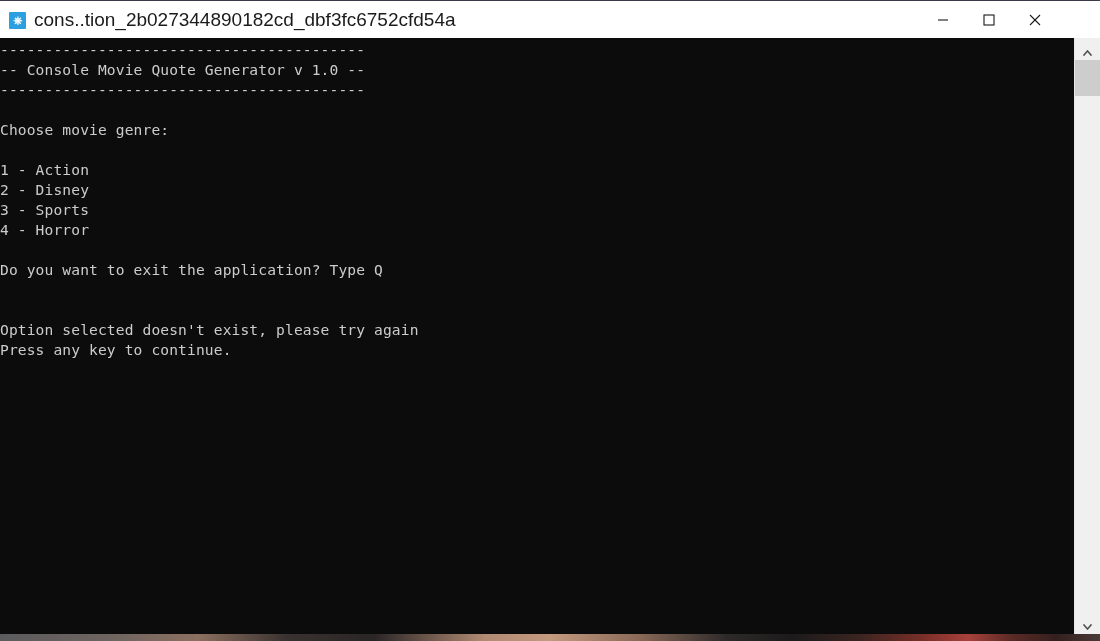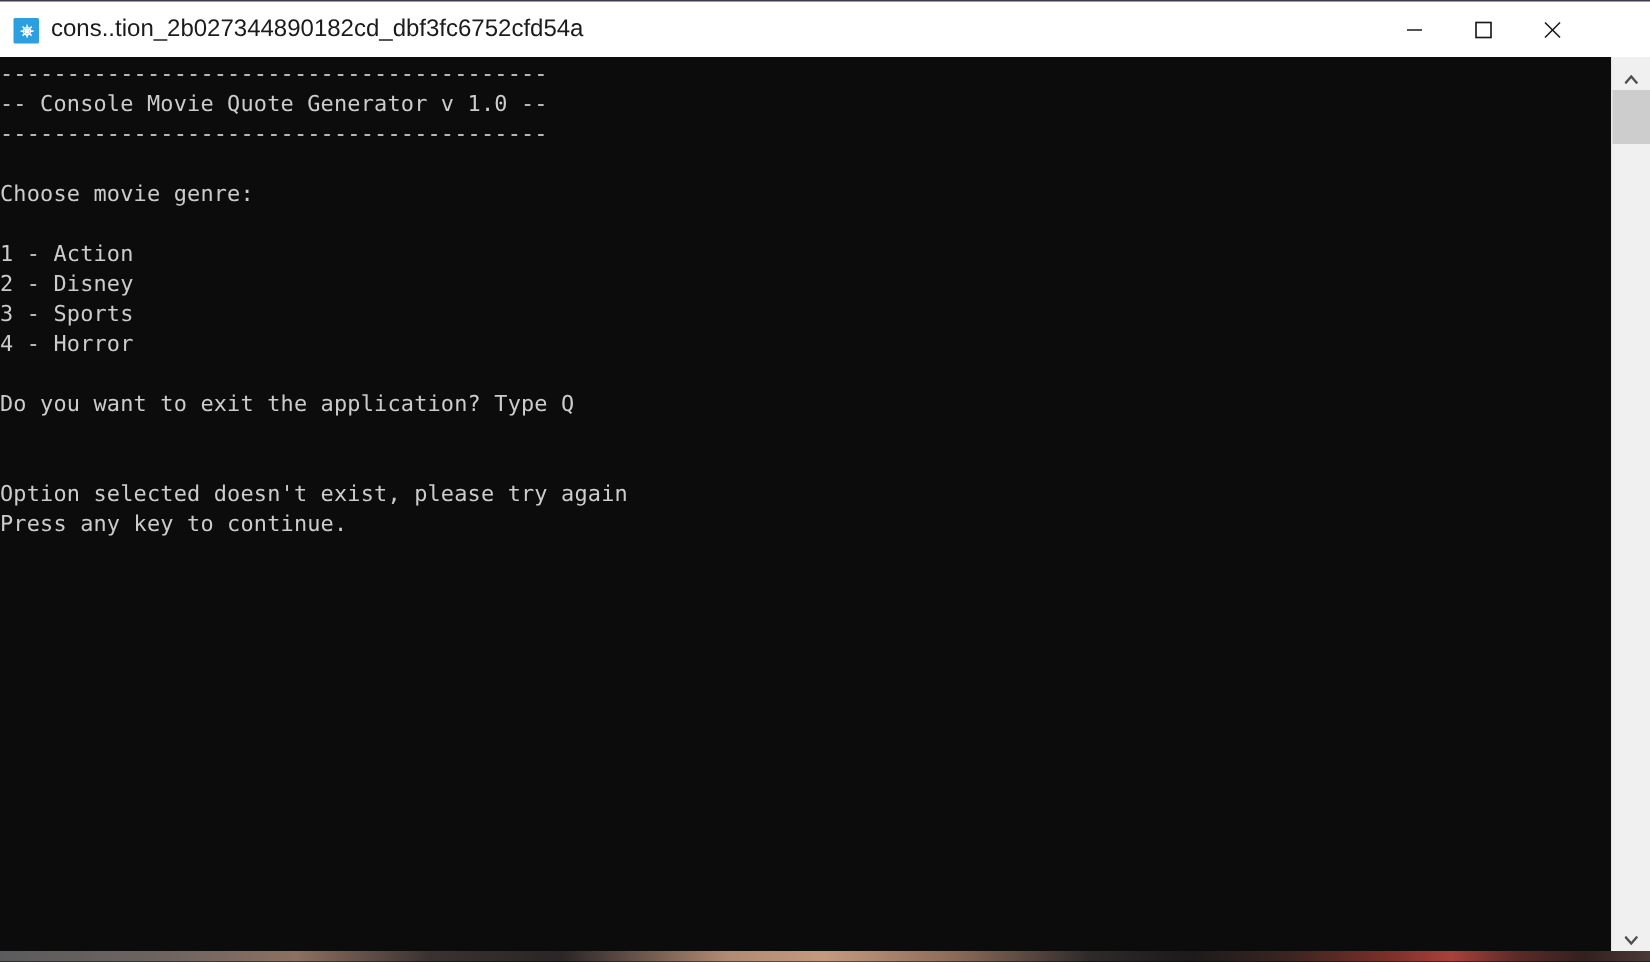--- a/index.html
+++ b/index.html
@@ -68,21 +68,21 @@
     font-weight: bold;
     line-height: 17px;
     text-align: center;
     letter-spacing: -1px;
   }
   #window-title {
     position: absolute;
     left: 34px; top: 0;
     height: 38px;
     line-height: 38px;
-    font-size: 16px;
+    font-size: 19px;
     color: #1b1b1b;
     font-family: "Liberation Sans", sans-serif;
     white-space: nowrap;
   }
 
   .winbtn {
     position: absolute;
     top: 0;
     width: 46px;
     height: 37px;

